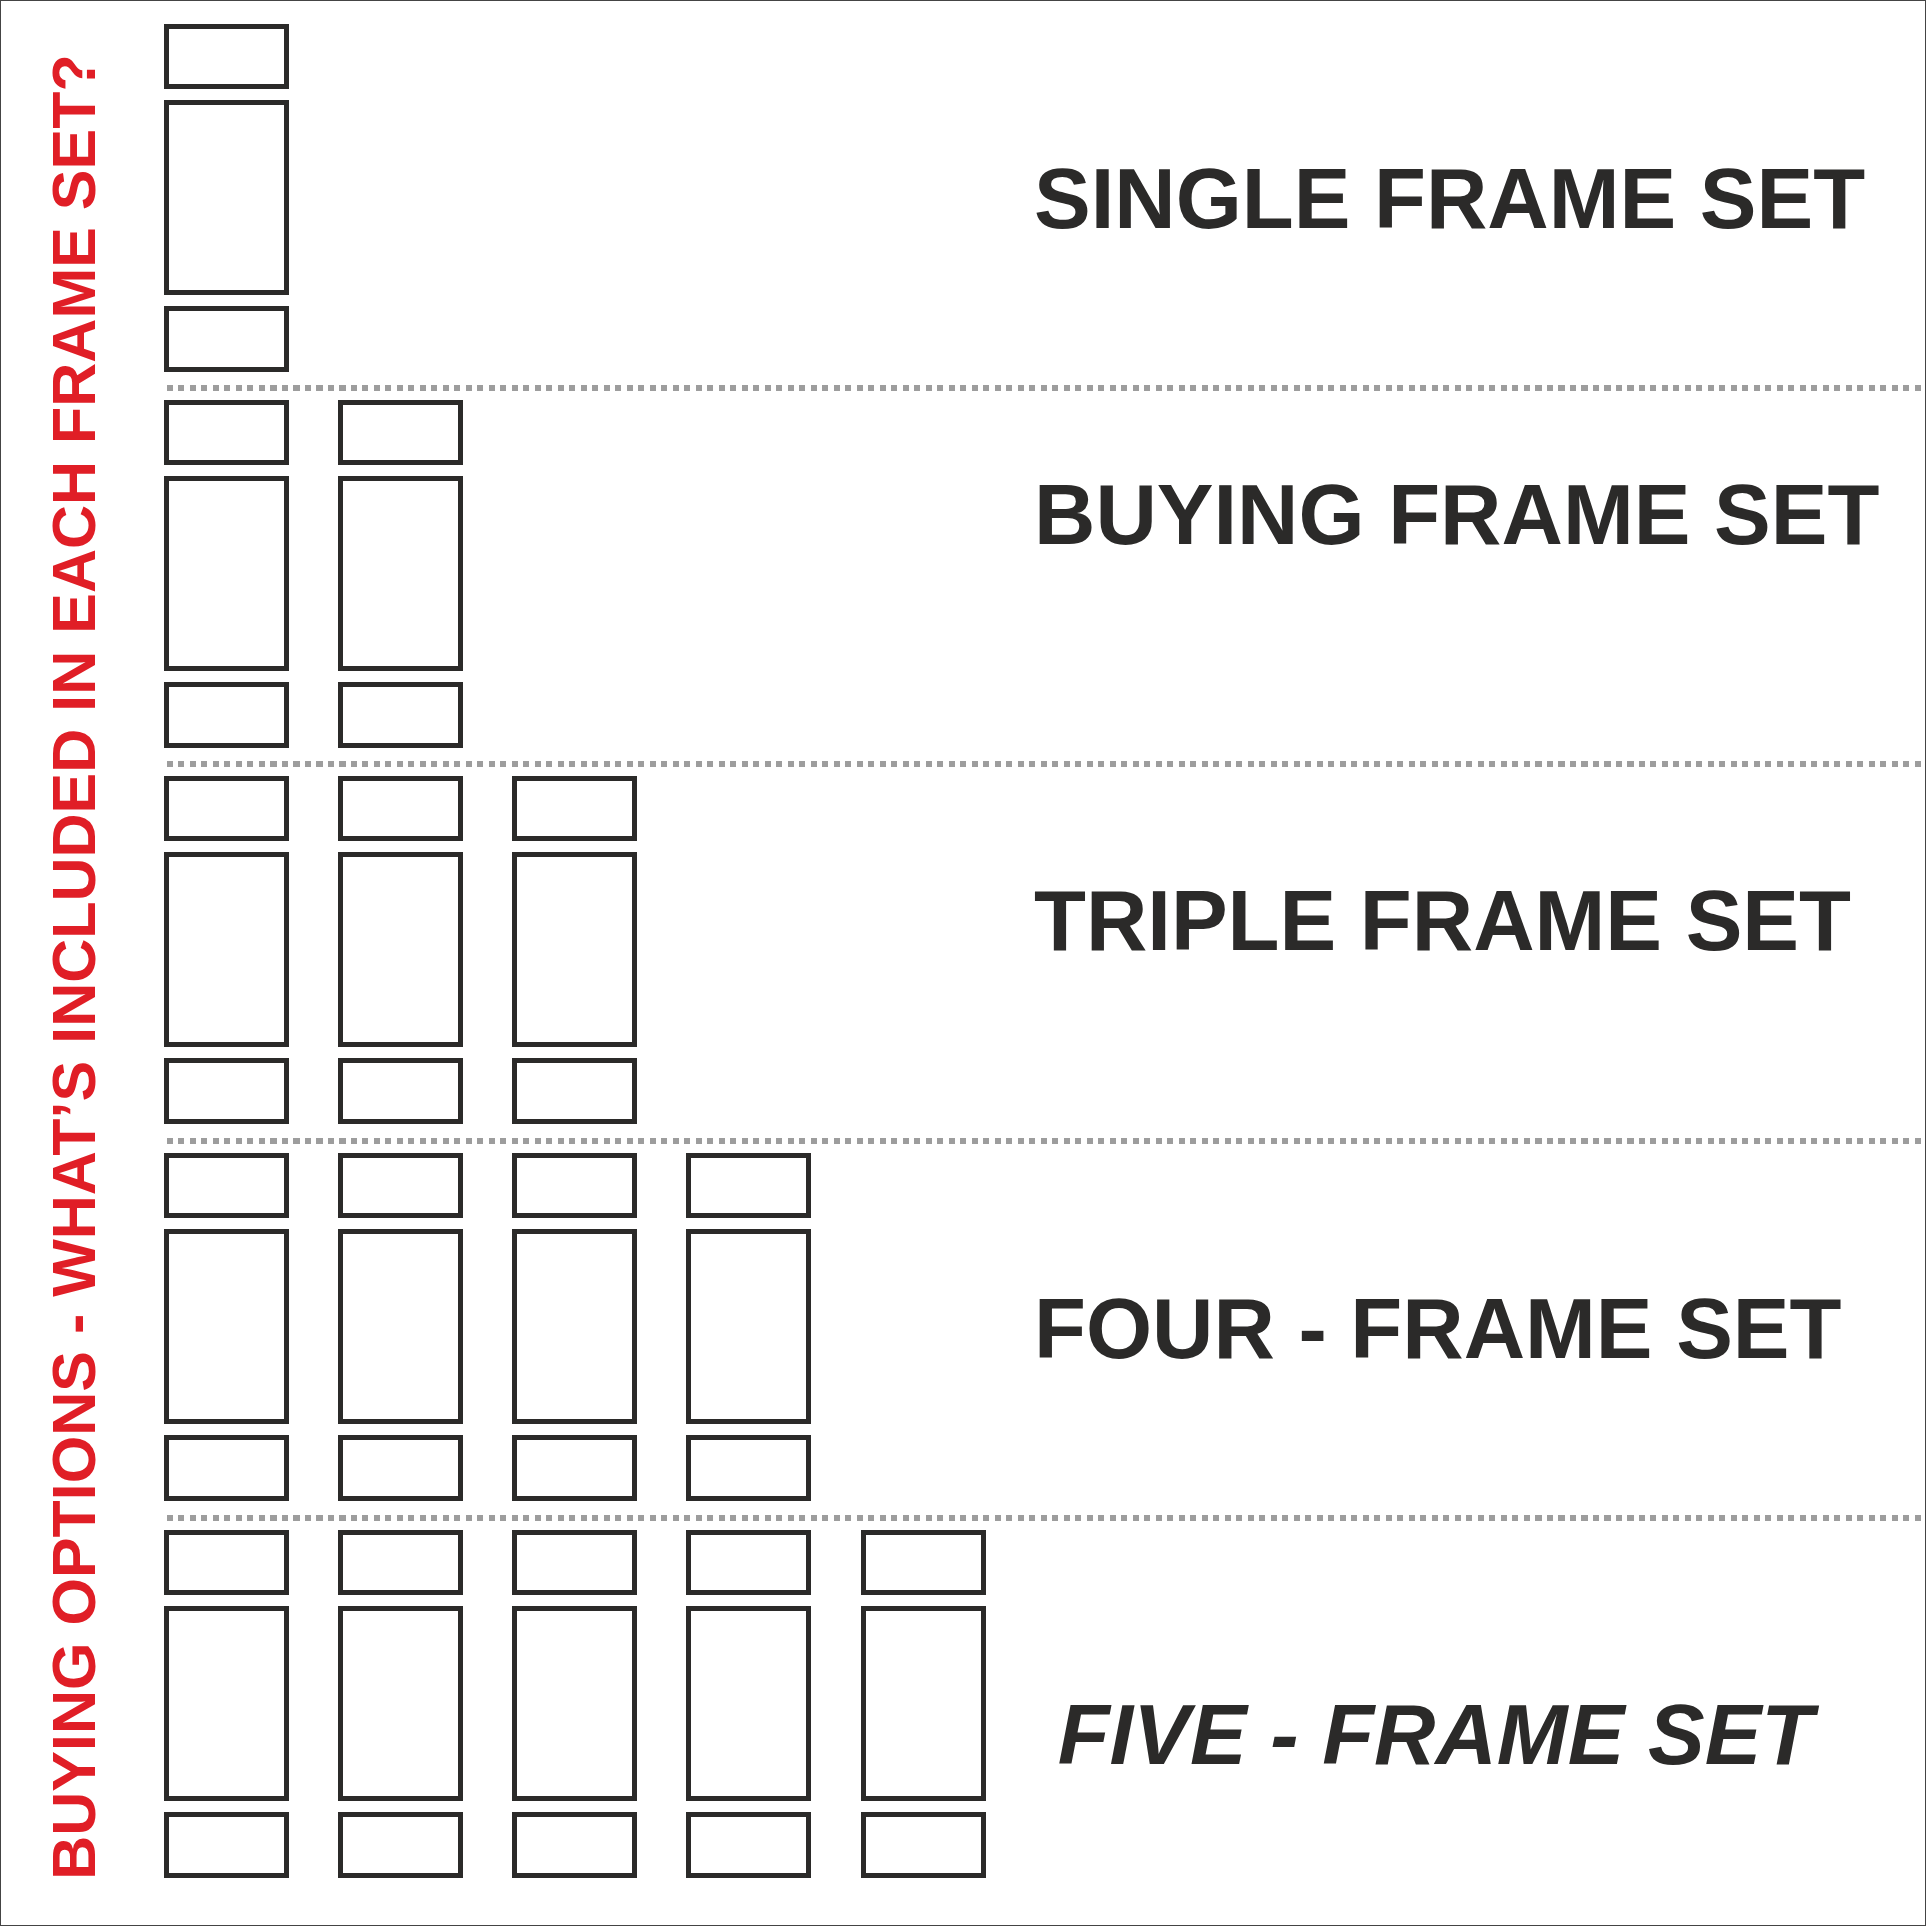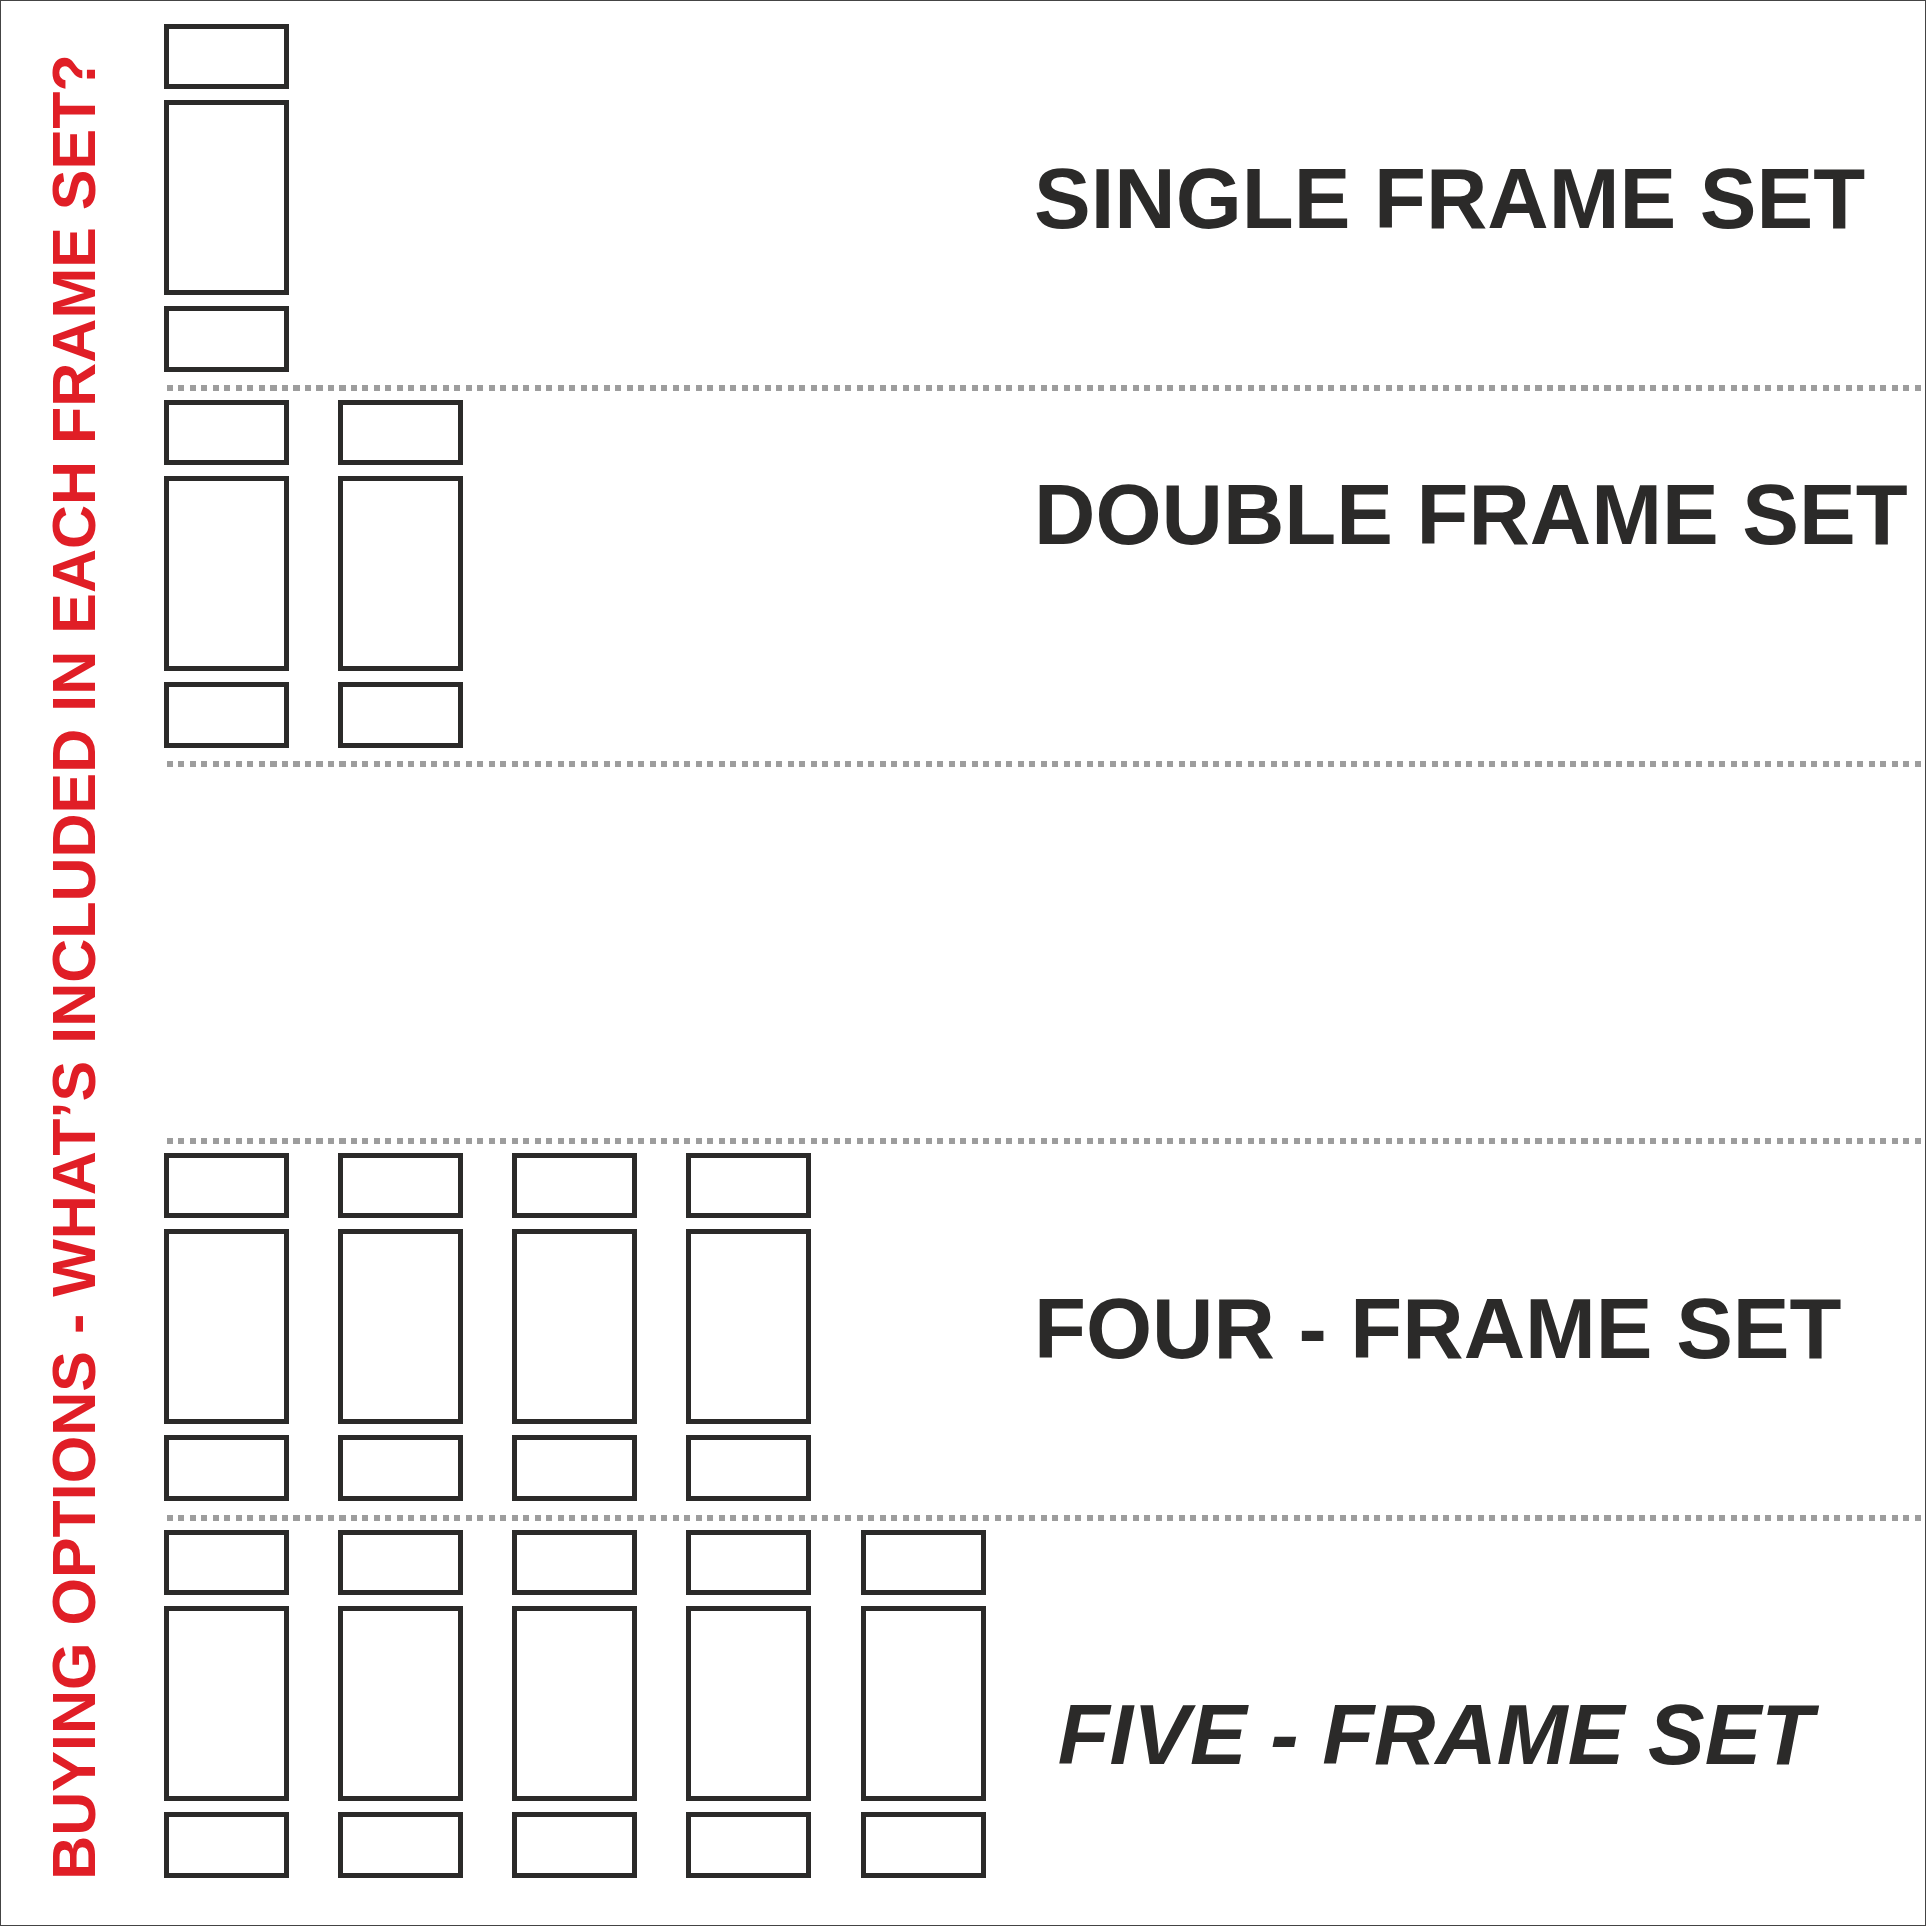--- a/index.html
+++ b/index.html
@@ -68,24 +68,42 @@
     <div class="frame-col" style="left:163px;">
       <div class="frame small-top"></div>
       <div class="frame tall"></div>
       <div class="frame small-bottom"></div>
     </div>
     <div class="frame-col" style="left:337px;">
       <div class="frame small-top"></div>
       <div class="frame tall"></div>
       <div class="frame small-bottom"></div>
     </div>
-    <div class="label" style="top:72px;">DOUBLE FRAME SET</div>
+    <div class="label" style="top:72px;">BUYING FRAME SET</div>
   </div>
   <div class="divider" style="top:760px;"></div>
 
+  <div class="section" style="top:775px;">
+    <div class="frame-col" style="left:163px;">
+      <div class="frame small-top"></div>
+      <div class="frame tall"></div>
+      <div class="frame small-bottom"></div>
+    </div>
+    <div class="frame-col" style="left:337px;">
+      <div class="frame small-top"></div>
+      <div class="frame tall"></div>
+      <div class="frame small-bottom"></div>
+    </div>
+    <div class="frame-col" style="left:511px;">
+      <div class="frame small-top"></div>
+      <div class="frame tall"></div>
+      <div class="frame small-bottom"></div>
+    </div>
+    <div class="label" style="top:102px;">TRIPLE FRAME SET</div>
+  </div>
   <div class="divider" style="top:1137px;"></div>
 
   <div class="section" style="top:1152px;">
     <div class="frame-col" style="left:163px;">
       <div class="frame small-top"></div>
       <div class="frame tall"></div>
       <div class="frame small-bottom"></div>
     </div>
     <div class="frame-col" style="left:337px;">
       <div class="frame small-top"></div>

